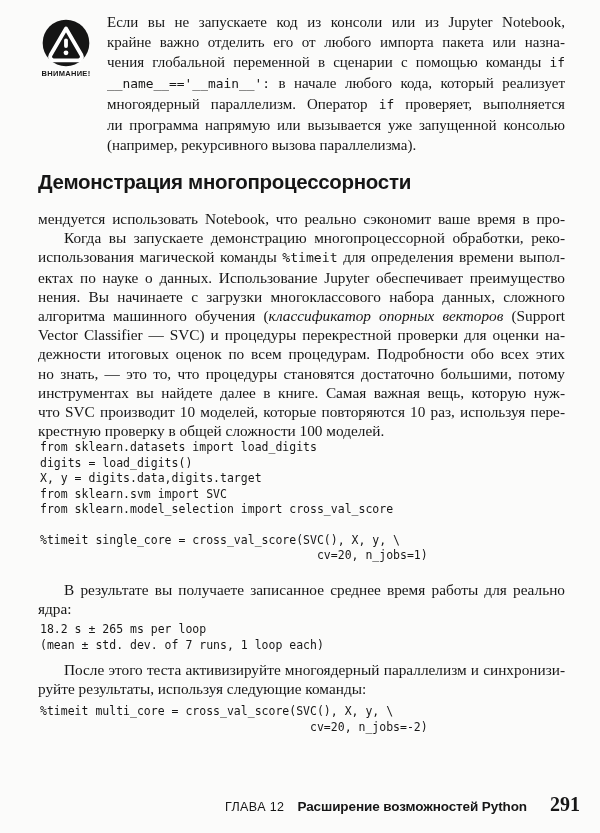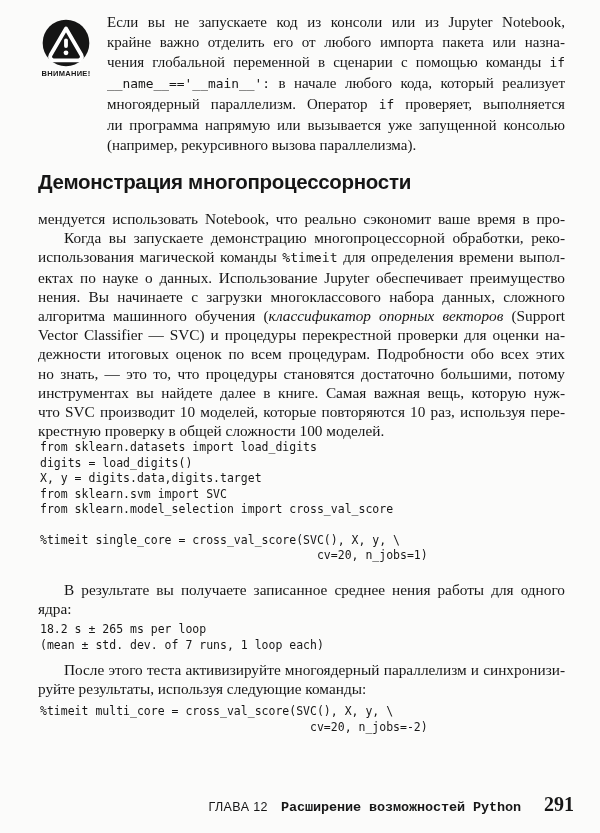--- a/index.html
+++ b/index.html
@@ -43,29 +43,29 @@
     font-size:11.5px; line-height:15.4px;
     margin:0; padding:0 0 0 2px; white-space:pre;
   }
   pre.code.blk1 { }
   pre.code.out  { margin-top:4px; }
   pre.code.blk2 { margin-top:6px; }
   .para2 { margin-top:16px; }
   .para3 { margin-top:7px; }
   
   .footer {
-    position:absolute; right:26px; bottom:17px;
+    position:absolute; right:20px; bottom:17px;
     display:flex; align-items:baseline;
   }
   .footer-chapter {
     font-family:"Liberation Sans", sans-serif;
     font-size:12.5px; letter-spacing:0.4px;
   }
   .footer-title {
-    font-family:Liberation Mono, monospace;
+    font-family:Liberation Sans, sans-serif;
     font-weight:bold; font-size:13.5px; margin-left:13px; letter-spacing:-0.1px;
   }
   .footer-page {
     font-family:"Liberation Serif", serif;
     font-weight:bold; font-size:20px; margin-left:23px;
   }
 </style>
 </head>
 <body>
 
@@ -112,21 +112,21 @@
   <pre class="code blk1">from sklearn.datasets import load_digits
 digits = load_digits()
 X, y = digits.data,digits.target
 from sklearn.svm import SVC
 from sklearn.model_selection import cross_val_score
 
 %timeit single_core = cross_val_score(SVC(), X, y, \
                                         cv=20, n_jobs=1)</pre>
 
   <div class="body-lines para2">
-      <div class="jline ind"><span>В результате вы получаете записанное среднее нения работы для одного</span></div>
+      <div class="jline ind"><span>В результате вы получаете записанное среднее время работы для реально</span></div>
       <div class="jline last"><span>ядра:</span></div>
     </div>
 
   <pre class="code out">18.2 s ± 265 ms per loop
 (mean ± std. dev. of 7 runs, 1 loop each)</pre>
 
   <div class="body-lines para3">
       <div class="jline ind"><span>После этого теста активизируйте многоядерный параллелизм и синхронизи-</span></div>
       <div class="jline last"><span>руйте результаты, используя следующие команды:</span></div>
     </div>

